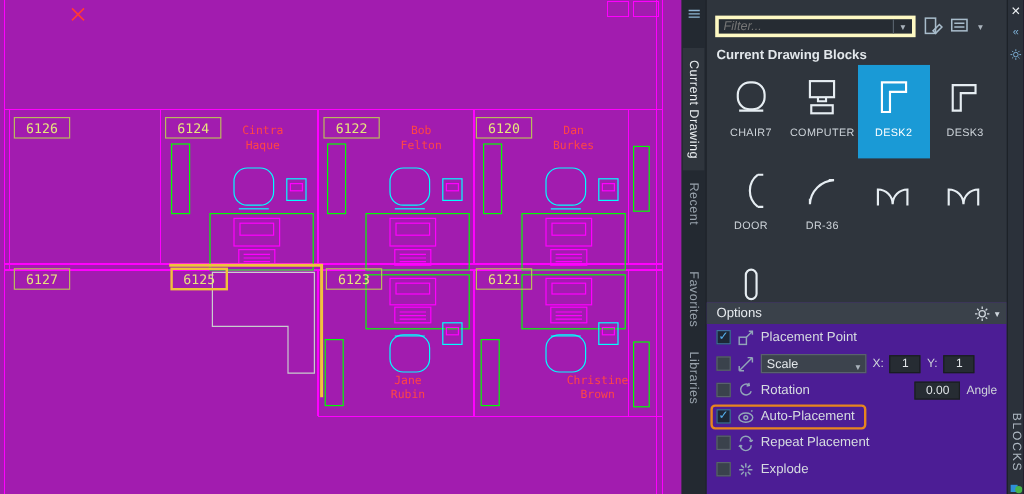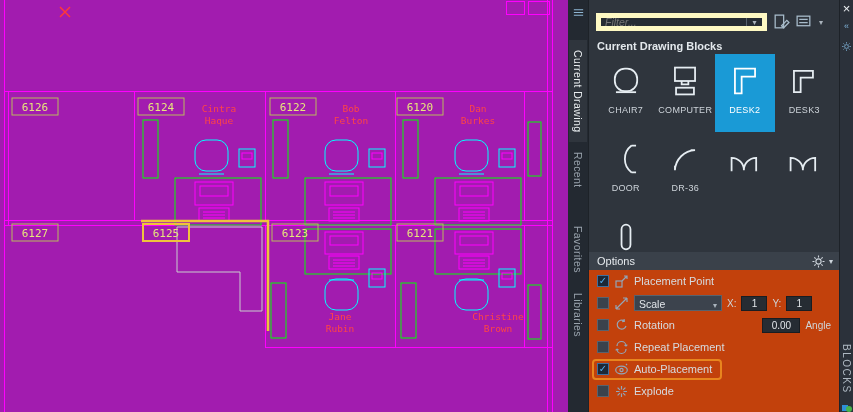--- a/index.html
+++ b/index.html
@@ -24,39 +24,39 @@
   .palette{position:absolute;left:568px;top:0;width:285px;height:412px;display:flex;background:#2f353d;color:#d6dbe0;}
   .tabstrip{width:21px;background:#232931;border-right:1px solid #1d2228;display:flex;flex-direction:column;align-items:center;padding-top:5px;box-sizing:border-box;}
   .pmenu{width:13px;height:13px;margin-bottom:22px;cursor:pointer;}
   .pmenu svg *{stroke:#8fb6d4;stroke-width:1.2;fill:none;}
   .tab{writing-mode:vertical-rl;font-size:10.5px;color:#98a2ac;padding:10px 3px;letter-spacing:.4px;cursor:pointer;white-space:nowrap;}
   .tab.active{background:#2f353d;color:#e9edf0;}
   .tab.gap{margin-top:18px;}
 
   .main{flex:1;min-width:0;display:flex;flex-direction:column;background:#2f353d;}
   .topbar{height:34px;display:flex;align-items:center;gap:5px;padding:10px 4px 0 7px;box-sizing:border-box;}
-  .filterbox{flex:0 0 150px;height:18px;background:#262c33;border:5px solid #fef9c3;display:flex;align-items:center;box-sizing:border-box;}
+  .filterbox{flex:0 0 150px;height:18px;background:#262c33;border:3px solid #fef9c3;display:flex;align-items:center;box-sizing:border-box;}
   .filterbox input{flex:1;min-width:0;background:transparent;border:none;outline:none;color:#8e98a2;font-style:italic;font-size:10.5px;padding:0 4px;font-family:"Liberation Sans",sans-serif;}
   .fcaret{width:15px;height:100%;border-left:1px solid #56606b;display:flex;align-items:center;justify-content:center;color:#aab3bc;font-size:8px;cursor:pointer;}
   .iconbtn{width:18px;height:18px;display:flex;align-items:center;justify-content:center;cursor:pointer;}
   .iconbtn svg *{stroke:#a8bccb;stroke-width:1.2;fill:none;}
   .caret-sm{color:#aab3bc;font-size:8px;cursor:pointer;padding:0 1px;}
 
   .section-title{font-size:11px;font-weight:bold;color:#e3e8ec;padding:6px 6px 2px 8px;}
 
   .grid{display:grid;grid-template-columns:repeat(4,1fr);grid-auto-rows:78px;height:198px;overflow:hidden;padding:0 5px 0 7px;}
   .cell{display:flex;flex-direction:column;align-items:center;padding-top:8px;box-sizing:border-box;cursor:pointer;}
   .cell svg{width:38px;height:38px;flex:0 0 auto;}
   .blkicon *{stroke:#e6edf2;fill:none;stroke-width:1.6;}
   .cell .lbl{margin-top:5px;font-size:9px;color:#ced4da;letter-spacing:.3px;}
   .cell.selected{background:#1a9ad6;}
   .cell.selected .lbl{color:#fff;}
   .cell.selected .blkicon *{stroke:#fff;}
 
-  .options{flex:1;display:flex;flex-direction:column;background:#c2410c;}
+  .options{flex:1;display:flex;flex-direction:column;background:#4c1d95;}
   .opt-header{height:18px;background:#3a414a;display:flex;align-items:center;padding:0 6px 0 8px;font-size:11px;color:#e6eaee;}
   .sp{flex:1;}
   .gearbtn{width:15px;height:15px;cursor:pointer;}
   .gearbtn svg *{stroke:#cfd6dd;stroke-width:1.1;fill:none;}
   .opt-caret{color:#cfd6dd;font-size:8px;margin-left:3px;cursor:pointer;}
   .opt-row{display:flex;align-items:center;height:22px;padding:0 8px;gap:5px;font-size:11px;color:#d6dbe0;box-sizing:border-box;}
   .cb{width:12px;height:12px;box-sizing:border-box;background:#3a424c;border:1px solid #59626d;display:flex;align-items:center;justify-content:center;cursor:pointer;flex:0 0 auto;}
   .cb.checked{background:#1d2836;border-color:#3f6f9e;}
   .cb.checked::after{content:"✓";color:#55b0ee;font-size:10px;line-height:1;}
   .ficon{width:15px;height:15px;flex:0 0 auto;}
@@ -347,48 +347,48 @@
                 <path d="M10,1 l0.4,2.2 -2.2,0.5"></path>
               </svg>
           </span>
           <span>Rotation</span>
           <span class="sp"></span>
           <input class="fld rot" value="0.00" style="">
           <span class="xylbl">Angle</span>
         </div>
 
         <div class="opt-row">
-          <span class="cb"></span>
-          <span class="ficon">
-            <svg viewBox="0 0 15 15">
-                <path d="M3,6 a4.5,4.5 0 0 1 9,0 M12,9 a4.5,4.5 0 0 1 -9,0"></path>
-                <path d="M12,6 l-1.5,-1 M12,6 l1.3,-1.3 M3,9 l1.5,1 M3,9 l-1.3,1.3"></path>
-              </svg>
-          </span>
-          <span>Repeat Placement</span>
-        </div>
-
-        <div class="opt-row">
           <span class="hl-box">
             <span class="cb checked"></span>
             <span class="ficon">
               <svg viewBox="0 0 15 15">
                   <ellipse cx="7.5" cy="8" rx="5.8" ry="3.8"></ellipse>
                   <circle cx="7.5" cy="8" r="1.6"></circle>
                   <path d="M12,3 l1,-1"></path>
                 </svg>
             </span>
             <span>Auto-Placement</span>
           </span>
         </div>
 
         <div class="opt-row">
           <span class="cb"></span>
           <span class="ficon">
             <svg viewBox="0 0 15 15">
+                <path d="M3,6 a4.5,4.5 0 0 1 9,0 M12,9 a4.5,4.5 0 0 1 -9,0"></path>
+                <path d="M12,6 l-1.5,-1 M12,6 l1.3,-1.3 M3,9 l1.5,1 M3,9 l-1.3,1.3"></path>
+              </svg>
+          </span>
+          <span>Repeat Placement</span>
+        </div>
+
+        <div class="opt-row">
+          <span class="cb"></span>
+          <span class="ficon">
+            <svg viewBox="0 0 15 15">
                 <path d="M7.5,2 v3.5 M7.5,9.5 v3.5 M2,7.5 h3.5 M9.5,7.5 h3.5 M3.6,3.6 l2.3,2.3 M9.1,9.1 l2.3,2.3 M11.4,3.6 l-2.3,2.3 M5.9,9.1 l-2.3,2.3"></path>
               </svg>
           </span>
           <span>Explode</span>
         </div>
       </div>
     </div>
 
     <div class="rightstrip">
       <span class="close">×</span>

